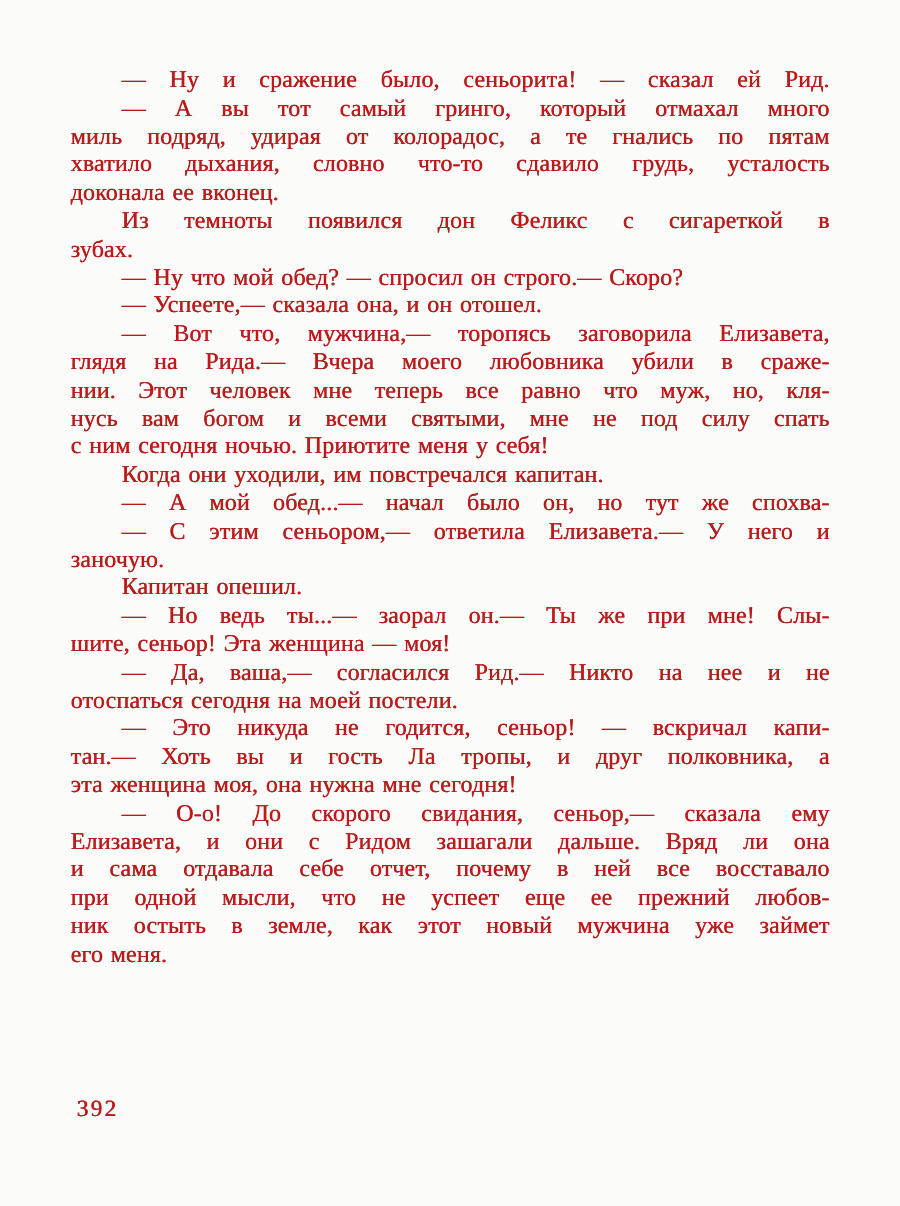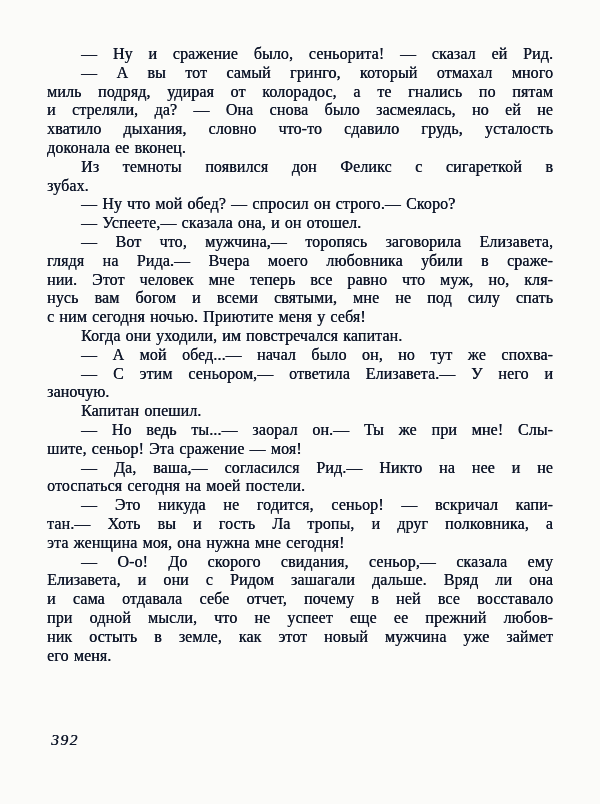--- a/index.html
+++ b/index.html
@@ -40,50 +40,48 @@
   .line.indent {
     text-indent: 34px;
   }
   .folio {
     position: absolute;
     left: 51px;
     top: 731px;
     font-size: 15.5px;
     letter-spacing: 1.5px;
     text-shadow: 0.45px 0 0 currentColor;
-    font-style: italic;
   }
 </style>
 </head>
 <body style="background: rgb(251, 251, 249);">
 
-<div class="page" style="color: #0f172a;">
+<div class="page" style="color: #b91c1c;">
   <div class="text-block">
       <div class="line indent fill">— Ну и сражение было, сеньорита! — сказал ей Рид.</div>
       <div class="line indent fill">— А вы тот самый гринго, который отмахал много</div>
       <div class="line fill">миль подряд, удирая от колорадос, а те гнались по пятам</div>
-      <div class="line fill">и стреляли, да? — Она снова было засмеялась, но ей не</div>
       <div class="line fill">хватило дыхания, словно что-то сдавило грудь, усталость</div>
       <div class="line">доконала ее вконец.</div>
       <div class="line indent fill">Из темноты появился дон Феликс с сигареткой в</div>
       <div class="line">зубах.</div>
       <div class="line indent">— Ну что мой обед? — спросил он строго.— Скоро?</div>
       <div class="line indent">— Успеете,— сказала она, и он отошел.</div>
       <div class="line indent fill">— Вот что, мужчина,— торопясь заговорила Елизавета,</div>
       <div class="line fill">глядя на Рида.— Вчера моего любовника убили в сраже-</div>
       <div class="line fill">нии. Этот человек мне теперь все равно что муж, но, кля-</div>
       <div class="line fill">нусь вам богом и всеми святыми, мне не под силу спать</div>
       <div class="line">с ним сегодня ночью. Приютите меня у себя!</div>
       <div class="line indent">Когда они уходили, им повстречался капитан.</div>
       <div class="line indent fill">— А мой обед...— начал было он, но тут же спохва-</div>
       <div class="line indent fill">— С этим сеньором,— ответила Елизавета.— У него и</div>
       <div class="line">заночую.</div>
       <div class="line indent">Капитан опешил.</div>
       <div class="line indent fill">— Но ведь ты...— заорал он.— Ты же при мне! Слы-</div>
-      <div class="line">шите, сеньор! Эта сражение — моя!</div>
+      <div class="line">шите, сеньор! Эта женщина — моя!</div>
       <div class="line indent fill">— Да, ваша,— согласился Рид.— Никто на нее и не</div>
       <div class="line">отоспаться сегодня на моей постели.</div>
       <div class="line indent fill">— Это никуда не годится, сеньор! — вскричал капи-</div>
       <div class="line fill">тан.— Хоть вы и гость Ла тропы, и друг полковника, а</div>
       <div class="line">эта женщина моя, она нужна мне сегодня!</div>
       <div class="line indent fill">— О-о! До скорого свидания, сеньор,— сказала ему</div>
       <div class="line fill">Елизавета, и они с Ридом зашагали дальше. Вряд ли она</div>
       <div class="line fill">и сама отдавала себе отчет, почему в ней все восставало</div>
       <div class="line fill">при одной мысли, что не успеет еще ее прежний любов-</div>
       <div class="line fill">ник остыть в земле, как этот новый мужчина уже займет</div>

